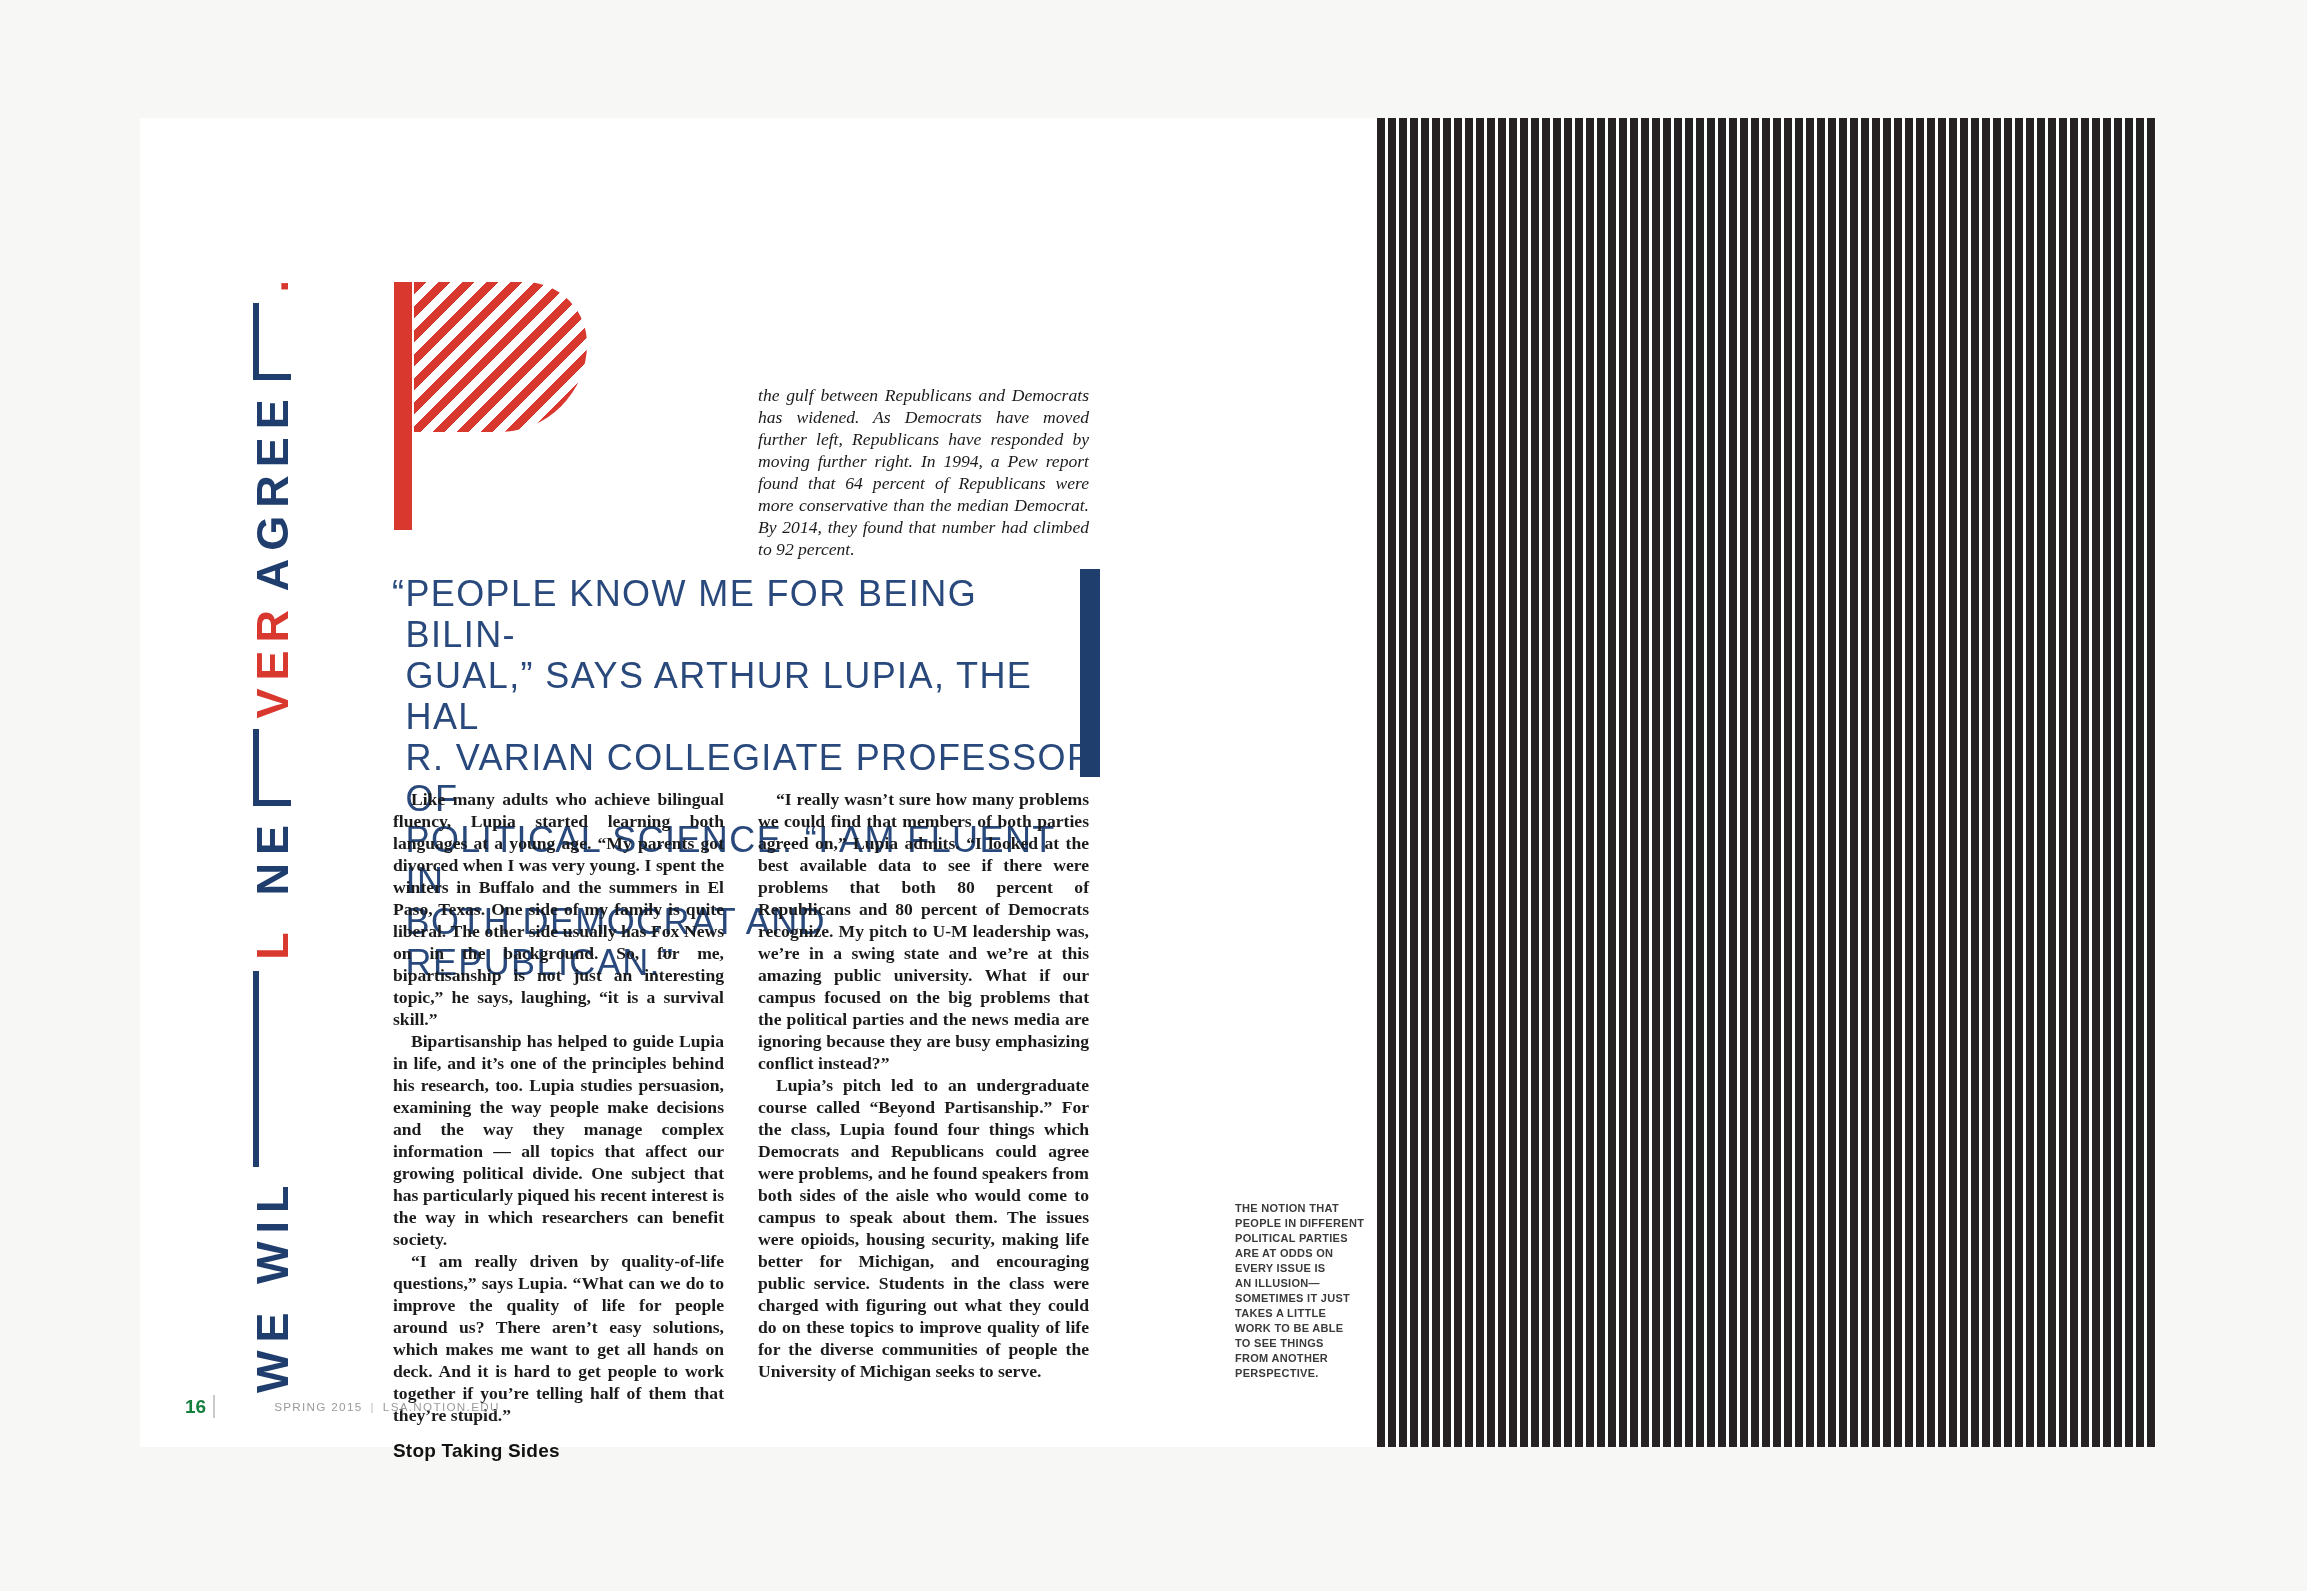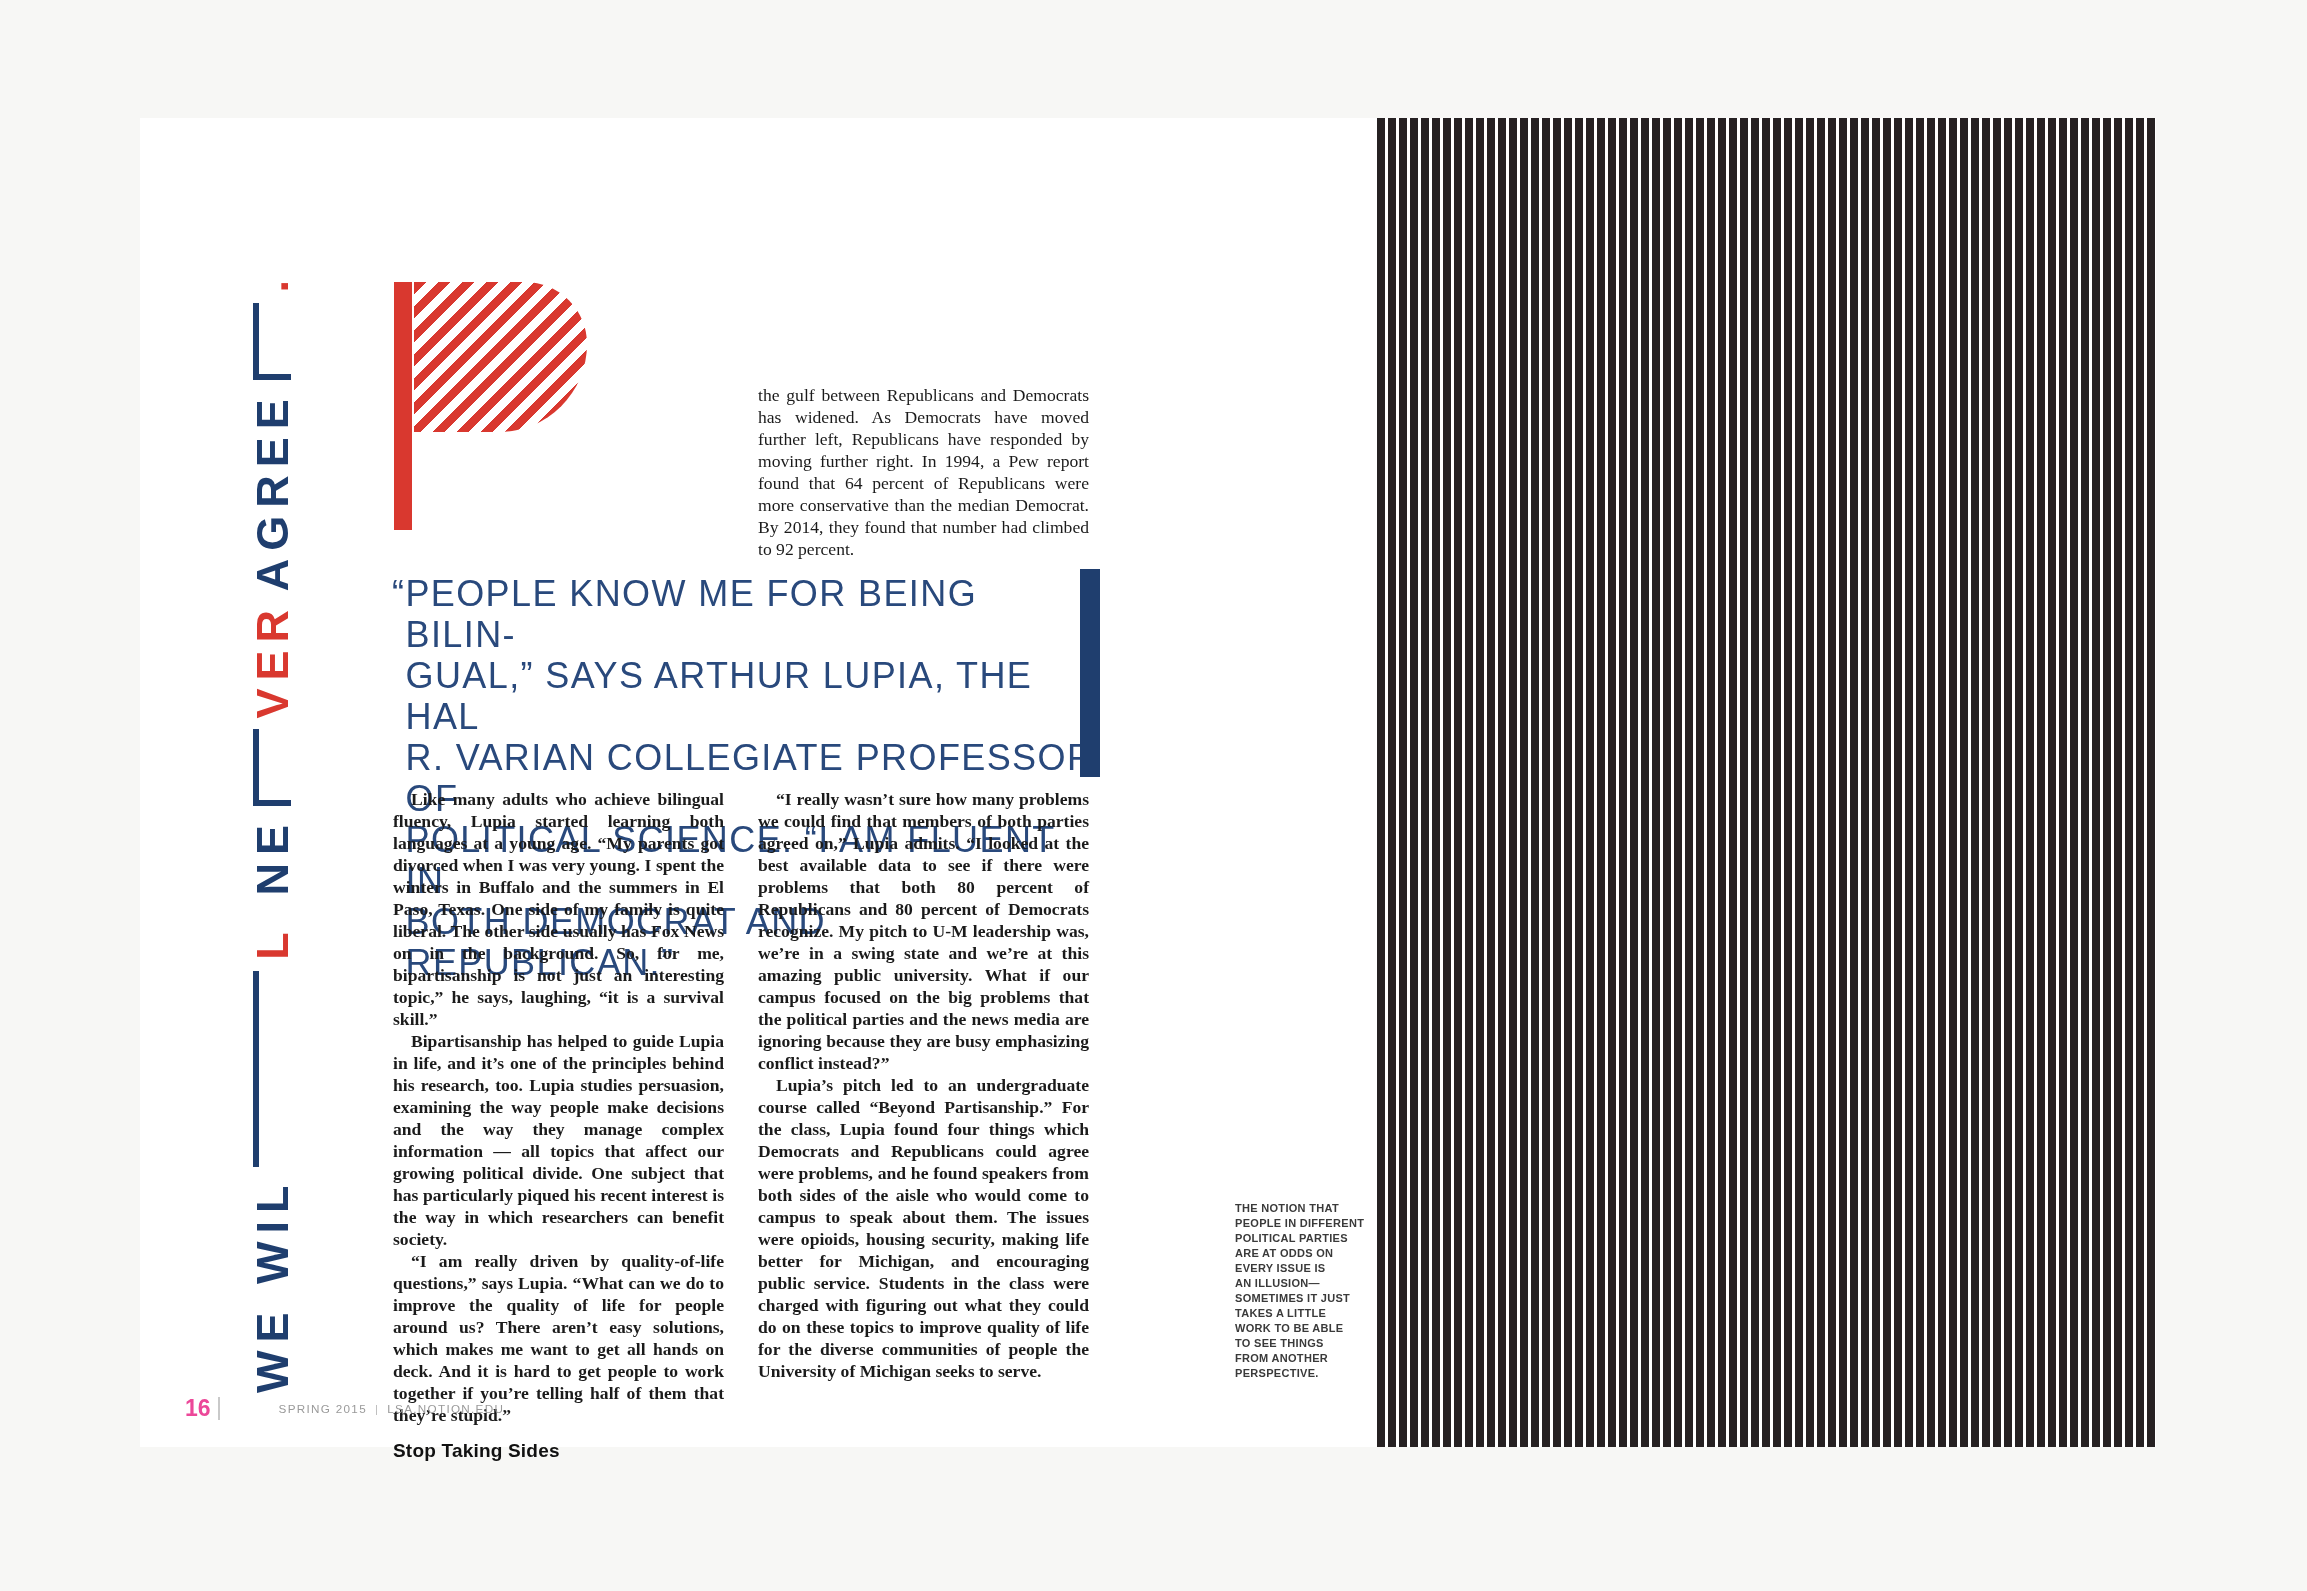--- a/index.html
+++ b/index.html
@@ -41,21 +41,21 @@
     position:absolute;left:274px;top:164px;width:173px;height:150px;
     background:repeating-linear-gradient(135deg,var(--red,#d9382f) 0 8.6px,#ffffff 8.6px 17px);
     border-radius:0 95px 135px 0;
   }
   
   .serif{
     font-family:"Liberation Serif",serif;
     font-size:17.6px;line-height:22px;color:var(--ink,#1b1b1b);
     text-align:justify;hyphens:none;
   }
-  .intro{position:absolute;left:618px;top:266px;width:331px;margin:0;}
+  .intro{position:absolute;left:618px;top:266px;width:331px;margin:0;font-style:italic;}
   
   .quote{
     position:absolute;left:252px;top:455px;width:689px;margin:0;
     color:var(--quote,#29497c);
     font-size:36px;line-height:41px;font-weight:400;letter-spacing:1.4px;
     white-space:pre-line;
     padding-left:13.5px;text-indent:-13.5px;
   }
   .quote-bar{
     position:absolute;left:940px;top:451px;width:20px;height:208px;
@@ -80,21 +80,21 @@
   
   .caption{
     position:absolute;left:1095px;top:1083px;width:149px;
     font-weight:700;font-size:11px;line-height:15px;
     color:var(--caption,#3a3a3a);letter-spacing:0.3px;
     white-space:pre-line;
   }
   
   .footer{position:absolute;left:45px;top:1277px;display:flex;align-items:center;}
   .pagenum{
-    font-weight:700;font-size:23px;color:#ec4899;letter-spacing:0;
+    font-weight:700;font-size:19px;color:#15803d;letter-spacing:0;
     font-stretch:condensed;
   }
   .fbar{display:inline-block;width:1.8px;height:23.4px;background:#c9c9c9;margin:0 9px 0 7.2px;}
   .fmeta{
     font-size:11.7px;color:var(--gray,#9a9a9a);letter-spacing:1.3px;margin-left:50px;
     display:flex;align-items:center;gap:8px;
   }
   .fsep{color:#bdbdbd;}
 </style>
 </head>

